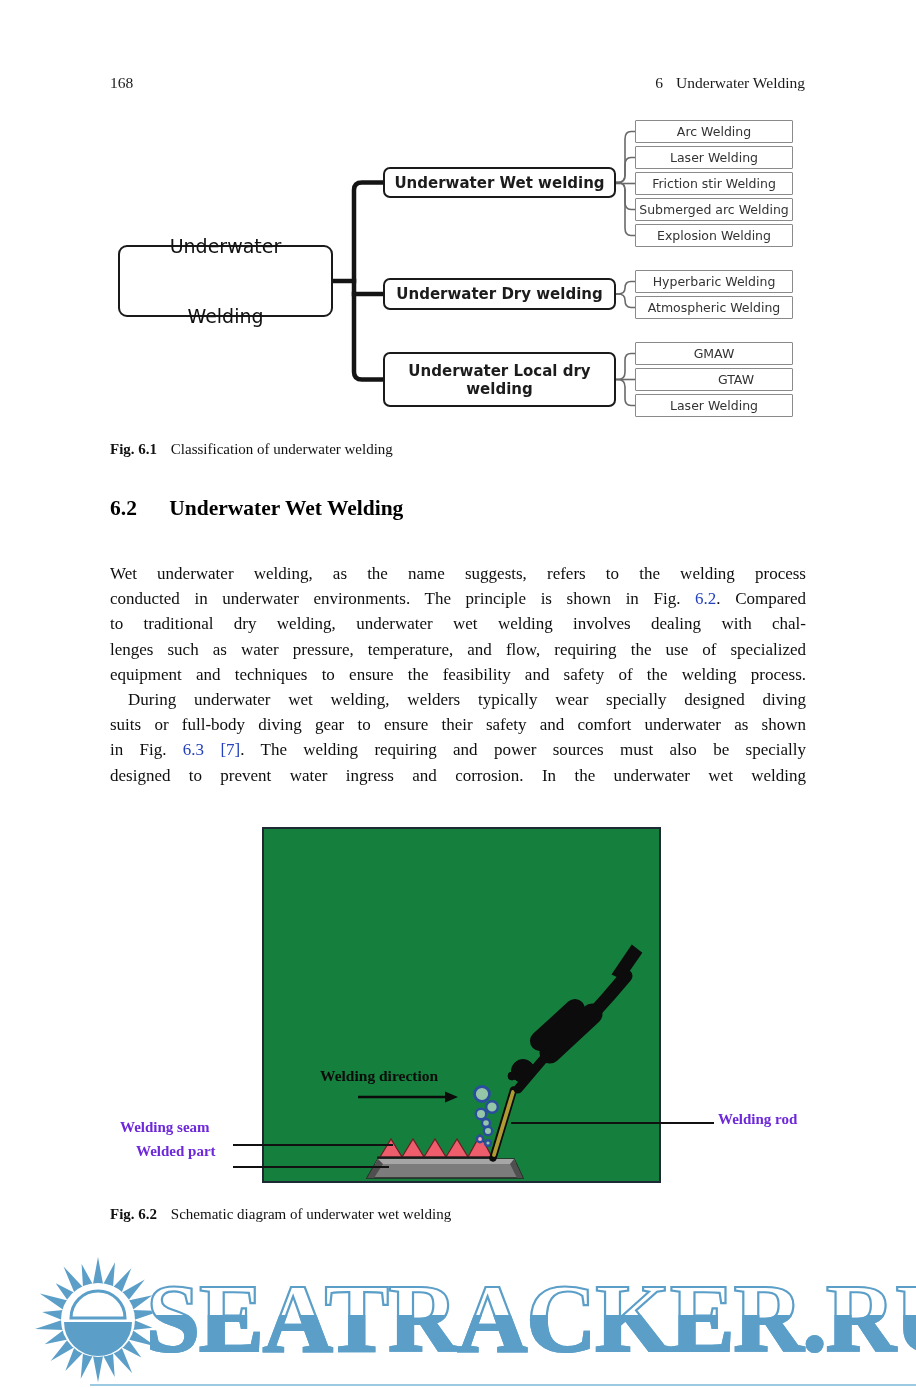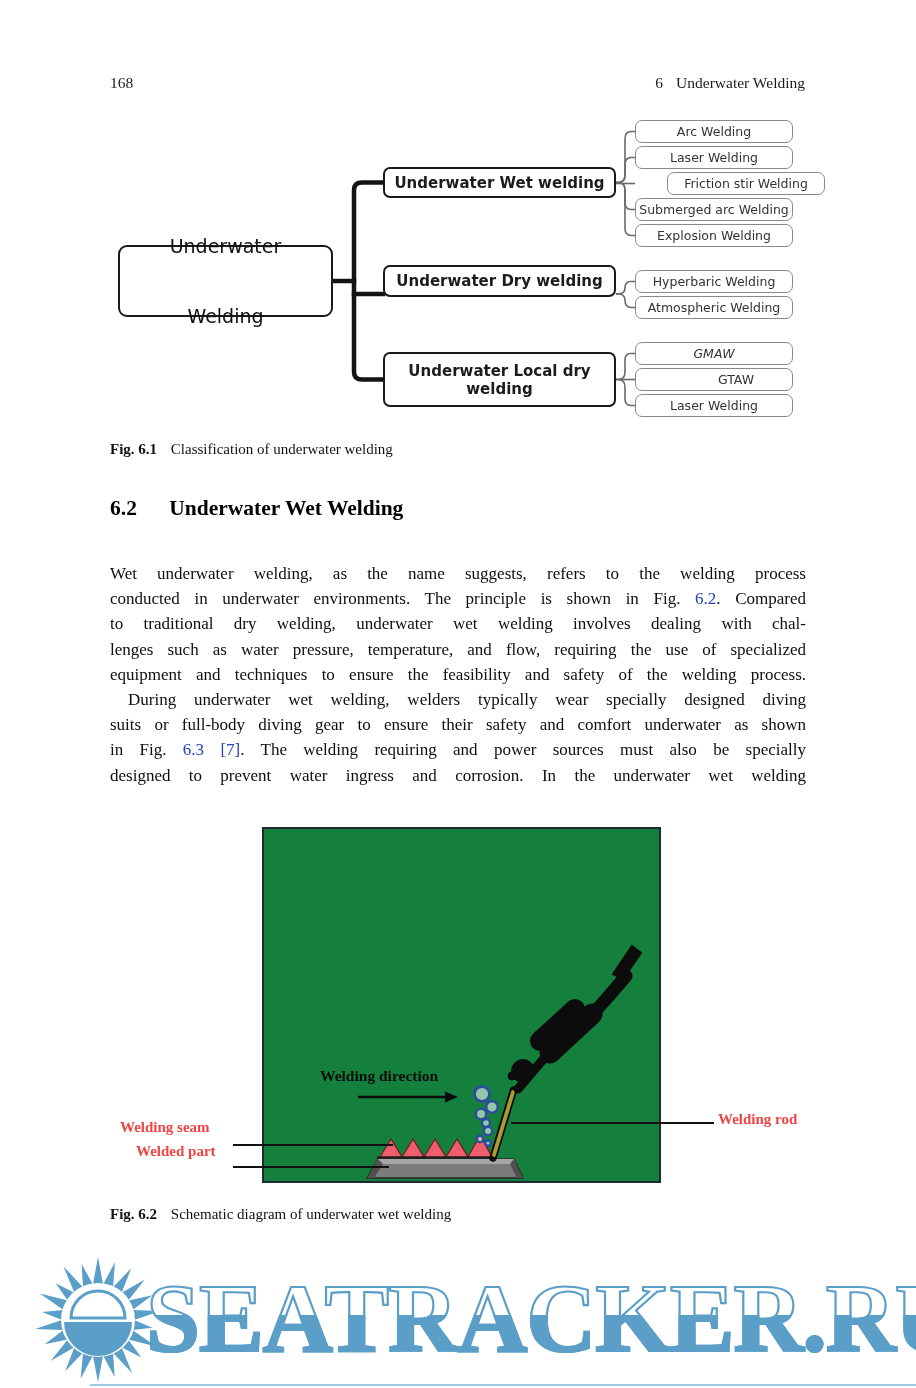--- a/index.html
+++ b/index.html
@@ -13,38 +13,38 @@
   
   .fig1{position:absolute;left:0;top:110px;width:916px;height:330px;
         font-family:"DejaVu Sans","Liberation Sans",sans-serif;}
   .fig1 svg{position:absolute;left:0;top:0;}
   .dbox{position:absolute;background:#fff;display:flex;align-items:center;justify-content:center;
         text-align:center;box-sizing:border-box;}
   .rootbox{left:118px;top:135px;width:215px;height:72px;border:2.5px solid #1a1a1a;border-radius:9px;
            font-size:19px;line-height:24px;color:#111;flex-direction:column;gap:46px;}
   .pbox{left:383px;width:233px;border:2px solid #1a1a1a;border-radius:7px;
         font-weight:bold;font-size:15px;color:#1c1c1c;line-height:18px;padding:0 8px;}
-  .cbox{left:635px;width:158px;height:23px;border:1.5px solid #8a8a8a;border-radius:7px;
+  .cbox{left:635px;width:158px;height:23px;border:1.5px solid #8a8a8a;border-radius:1px;
         font-size:12.5px;color:#333;}
 
   
   .caption{font-size:15px;color:#111;}
   .caption .cl{font-weight:bold;}
   .caption .ct{margin-left:10px;}
   .h2{font-size:21.5px;font-weight:bold;color:#000;}
   .h2 .t{margin-left:27px;}
   .para{position:absolute;left:110px;width:696px;font-size:17px;color:#0e0e0e;}
   .ln{height:25.2px;line-height:25.2px;text-align:justify;text-align-last:justify;white-space:nowrap;}
   .indent{padding-left:18px;box-sizing:border-box;}
   .ref{color:#2442bb;cursor:pointer;}
 
   
   .fig2box{position:absolute;left:262px;top:827px;width:399px;height:356px;box-sizing:border-box;
            border:2.5px solid #1d2a33;}
-  .flabel{position:absolute;font-size:15px;font-weight:bold;color:#ef4444;white-space:nowrap;}
+  .flabel{position:absolute;font-size:15px;font-weight:bold;color:#6d28d9;white-space:nowrap;}
   .lline{position:absolute;height:2px;background:#111;}
   .dirlabel{position:absolute;left:56px;top:238px;font-size:15.5px;font-weight:bold;color:#0b0b0b;
             font-family:"Liberation Serif",serif;}
 
   
   .wm-text{position:absolute;left:146px;top:1256px;height:126px;line-height:126px;
            font-family:"Liberation Serif",serif;font-weight:bold;font-size:97px;letter-spacing:-1px;
            background:linear-gradient(to bottom,#ffffff 0%,#ffffff 47%,#5b9fc9 47%,#5b9fc9 100%);
            -webkit-background-clip:text;background-clip:text;color:transparent;
            -webkit-text-stroke:2.2px #5b9fc9;white-space:nowrap;}
@@ -82,31 +82,31 @@
         <path d="M 616 269.5 H 618 Q 625 269.5 625 277 V 289 Q 625 295.5 631 295.5 H 635"></path>
       </g>
     </svg>
 
     <div class="dbox rootbox">
       <div>Underwater</div>
       <div>Welding</div>
     </div>
 
     <div class="dbox pbox" style="top:57px;height:31px;">Underwater Wet welding</div>
-    <div class="dbox pbox" style="top:155px;height:32px;">Underwater Dry welding</div>
+    <div class="dbox pbox" style="top:168px;height:32px;">Underwater Dry welding</div>
     <div class="dbox pbox" style="top:242px;height:55px;">Underwater Local dry welding</div>
 
     <div class="dbox cbox" style="top:10px;">Arc Welding</div>
     <div class="dbox cbox" style="top:36px;">Laser Welding</div>
-    <div class="dbox cbox" style="top:62px;margin-left:32px;">Friction stir Welding</div>
+    <div class="dbox cbox" style="top:62px;">Friction stir Welding</div>
     <div class="dbox cbox" style="top:88px;">Submerged arc Welding</div>
     <div class="dbox cbox" style="top:114px;">Explosion Welding</div>
     <div class="dbox cbox" style="top:160px;">Hyperbaric Welding</div>
     <div class="dbox cbox" style="top:186px;">Atmospheric Welding</div>
-    <div class="dbox cbox" style="top:232px;font-style:italic;">GMAW</div>
+    <div class="dbox cbox" style="top:232px;">GMAW</div>
     <div class="dbox cbox" style="top:258px;padding-left:44px;">GTAW</div>
     <div class="dbox cbox" style="top:284px;">Laser Welding</div>
   </div>
 
   <div class="abs caption" style="left:110px;top:441px;">
     <span class="cl">Fig. 6.1</span>
     <span class="ct">Classification of underwater welding</span>
   </div>
 
   <div class="abs h2" style="left:110px;top:496px;">

